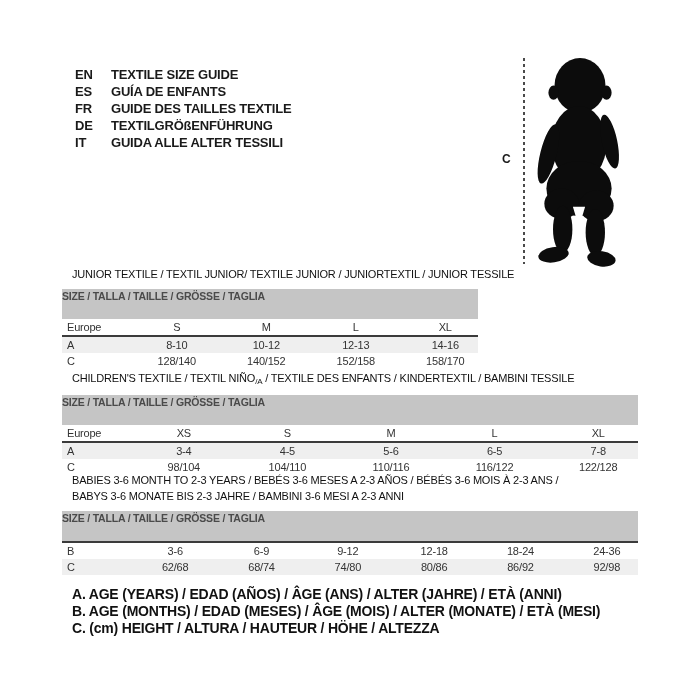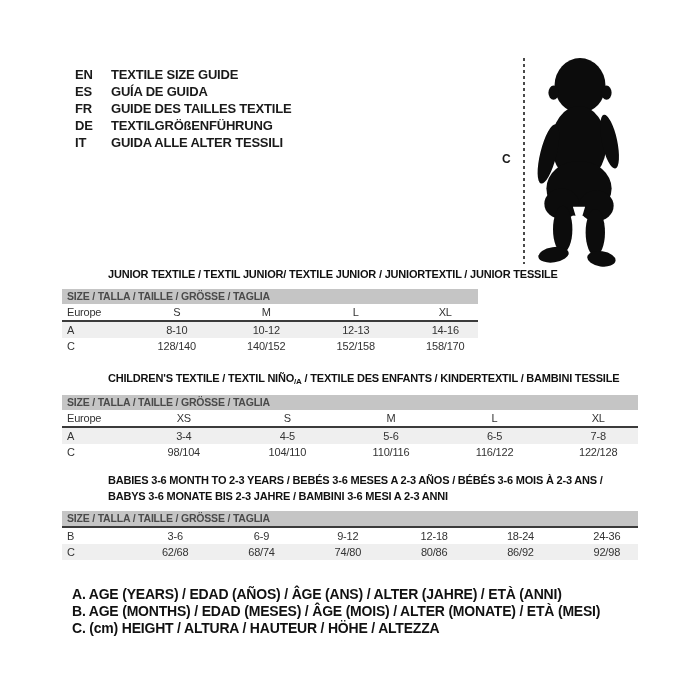--- a/index.html
+++ b/index.html
@@ -9,27 +9,27 @@
   
   .lang-block{position:absolute;left:75px;top:66px;}
   .lang-row{display:flex;height:17px;line-height:17px;font-weight:bold;font-size:13px;}
   .lang-code{width:36px;}
   
   .height-line{position:absolute;left:523px;top:58px;width:2px;height:206px;
                background:repeating-linear-gradient(to bottom,#4a4a4a 0 3px,transparent 3px 6px);}
   .height-c{position:absolute;left:502px;top:152px;font-weight:bold;font-size:12px;}
   .baby{position:absolute;left:528px;top:54px;}
   
-  .tbl-title{position:absolute;left:72px;font-weight:bold;font-size:11px;color:#111;line-height:16px;margin-left:36px;}
+  .tbl-title{position:absolute;left:72px;font-weight:normal;font-size:11px;color:#111;line-height:16px;}
   .t1{top:266px;} .t2{top:370px;} .t3{top:472px;}
   .subsm{font-size:8px;vertical-align:-2px;}
   .tbl{position:absolute;left:62px;}
   .tbl1{top:289px;width:416px;} .tbl2{top:395px;width:576px;} .tbl3{top:511px;width:576px;}
-  .size-bar{height:15px;line-height:15px;background:#c5c5c5;color:#4a4a4a;
-            font-weight:bold;font-size:10.5px;padding-left:5px;}
+  .size-bar{height:30px;line-height:15px;background:#c5c5c5;color:#4a4a4a;
+            font-weight:bold;font-size:10.5px;}
   .trow{display:flex;height:16px;line-height:16px;font-size:11px;color:#333;gap:24px;}
   .trow .lbl{width:58px;padding-left:5px;box-sizing:border-box;}
   .trow .cell{flex:1;text-align:center;}
   .head-sep{border-bottom:2px solid #3b3b3b;}
   .alt{background:#efefef;}
   
   .notes{position:absolute;left:72px;top:586px;font-weight:bold;font-size:14px;
          line-height:17px;color:#111;}
 </style>
 </head>
@@ -37,21 +37,21 @@
 
 <div class="canvas">
 
   <div class="lang-block">
     <div class="lang-row">
       <span class="lang-code">EN</span>
       <span class="lang-label">TEXTILE SIZE GUIDE</span>
     </div>
     <div class="lang-row">
       <span class="lang-code">ES</span>
-      <span class="lang-label">GUÍA DE GUIDA</span>
+      <span class="lang-label">GUÍA DE ENFANTS</span>
     </div>
     <div class="lang-row">
       <span class="lang-code">FR</span>
       <span class="lang-label">GUIDE DES TAILLES TEXTILE</span>
     </div>
     <div class="lang-row">
       <span class="lang-code">DE</span>
       <span class="lang-label">TEXTILGRÖßENFÜHRUNG</span>
     </div>
     <div class="lang-row">

